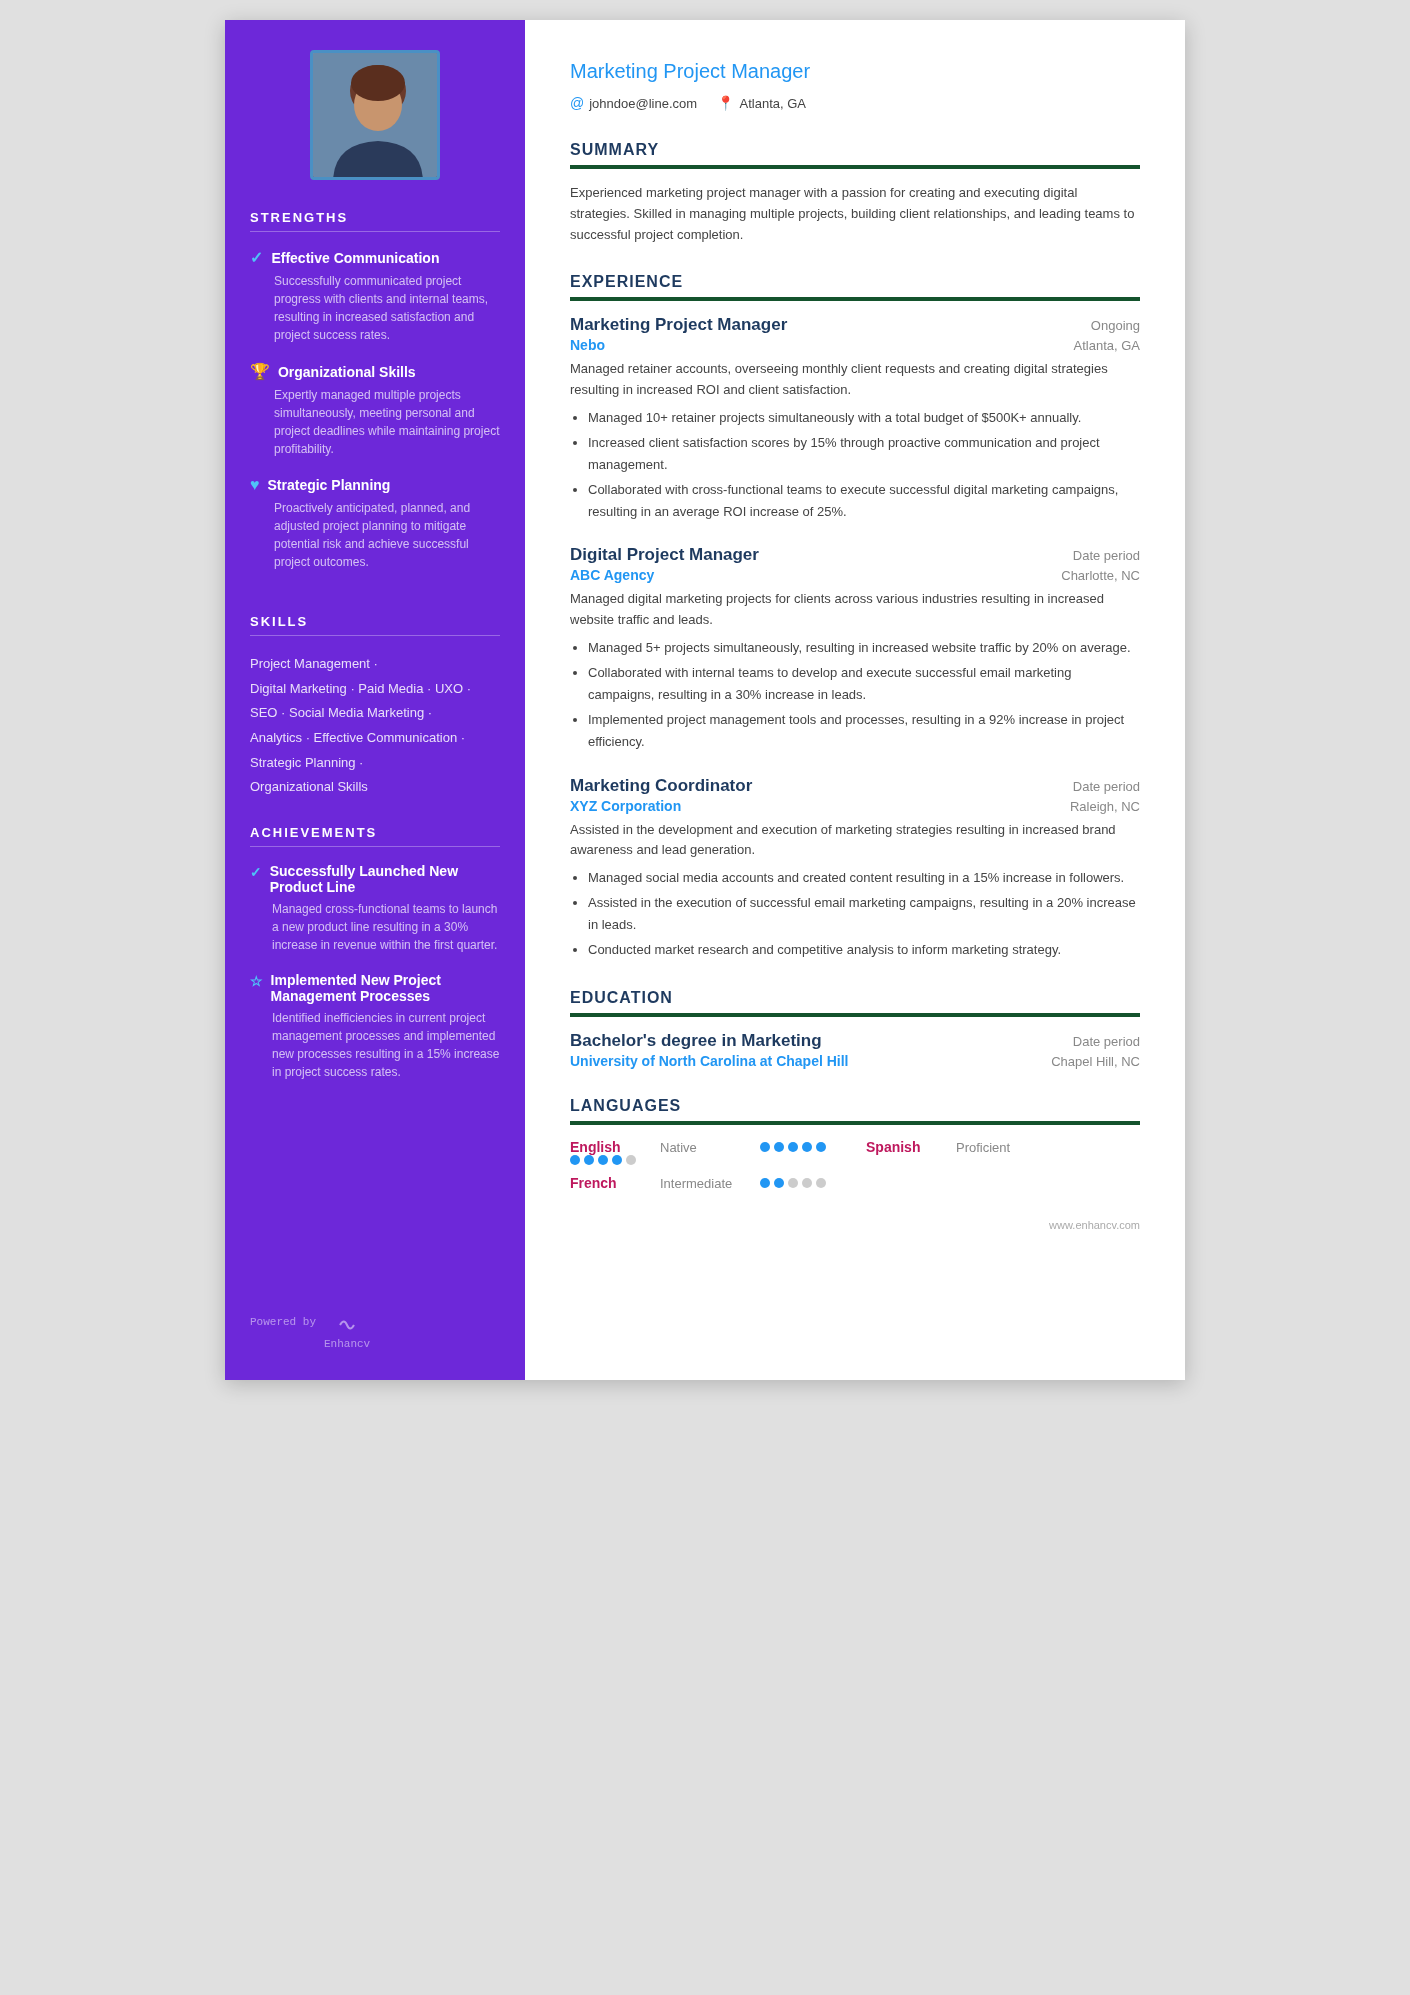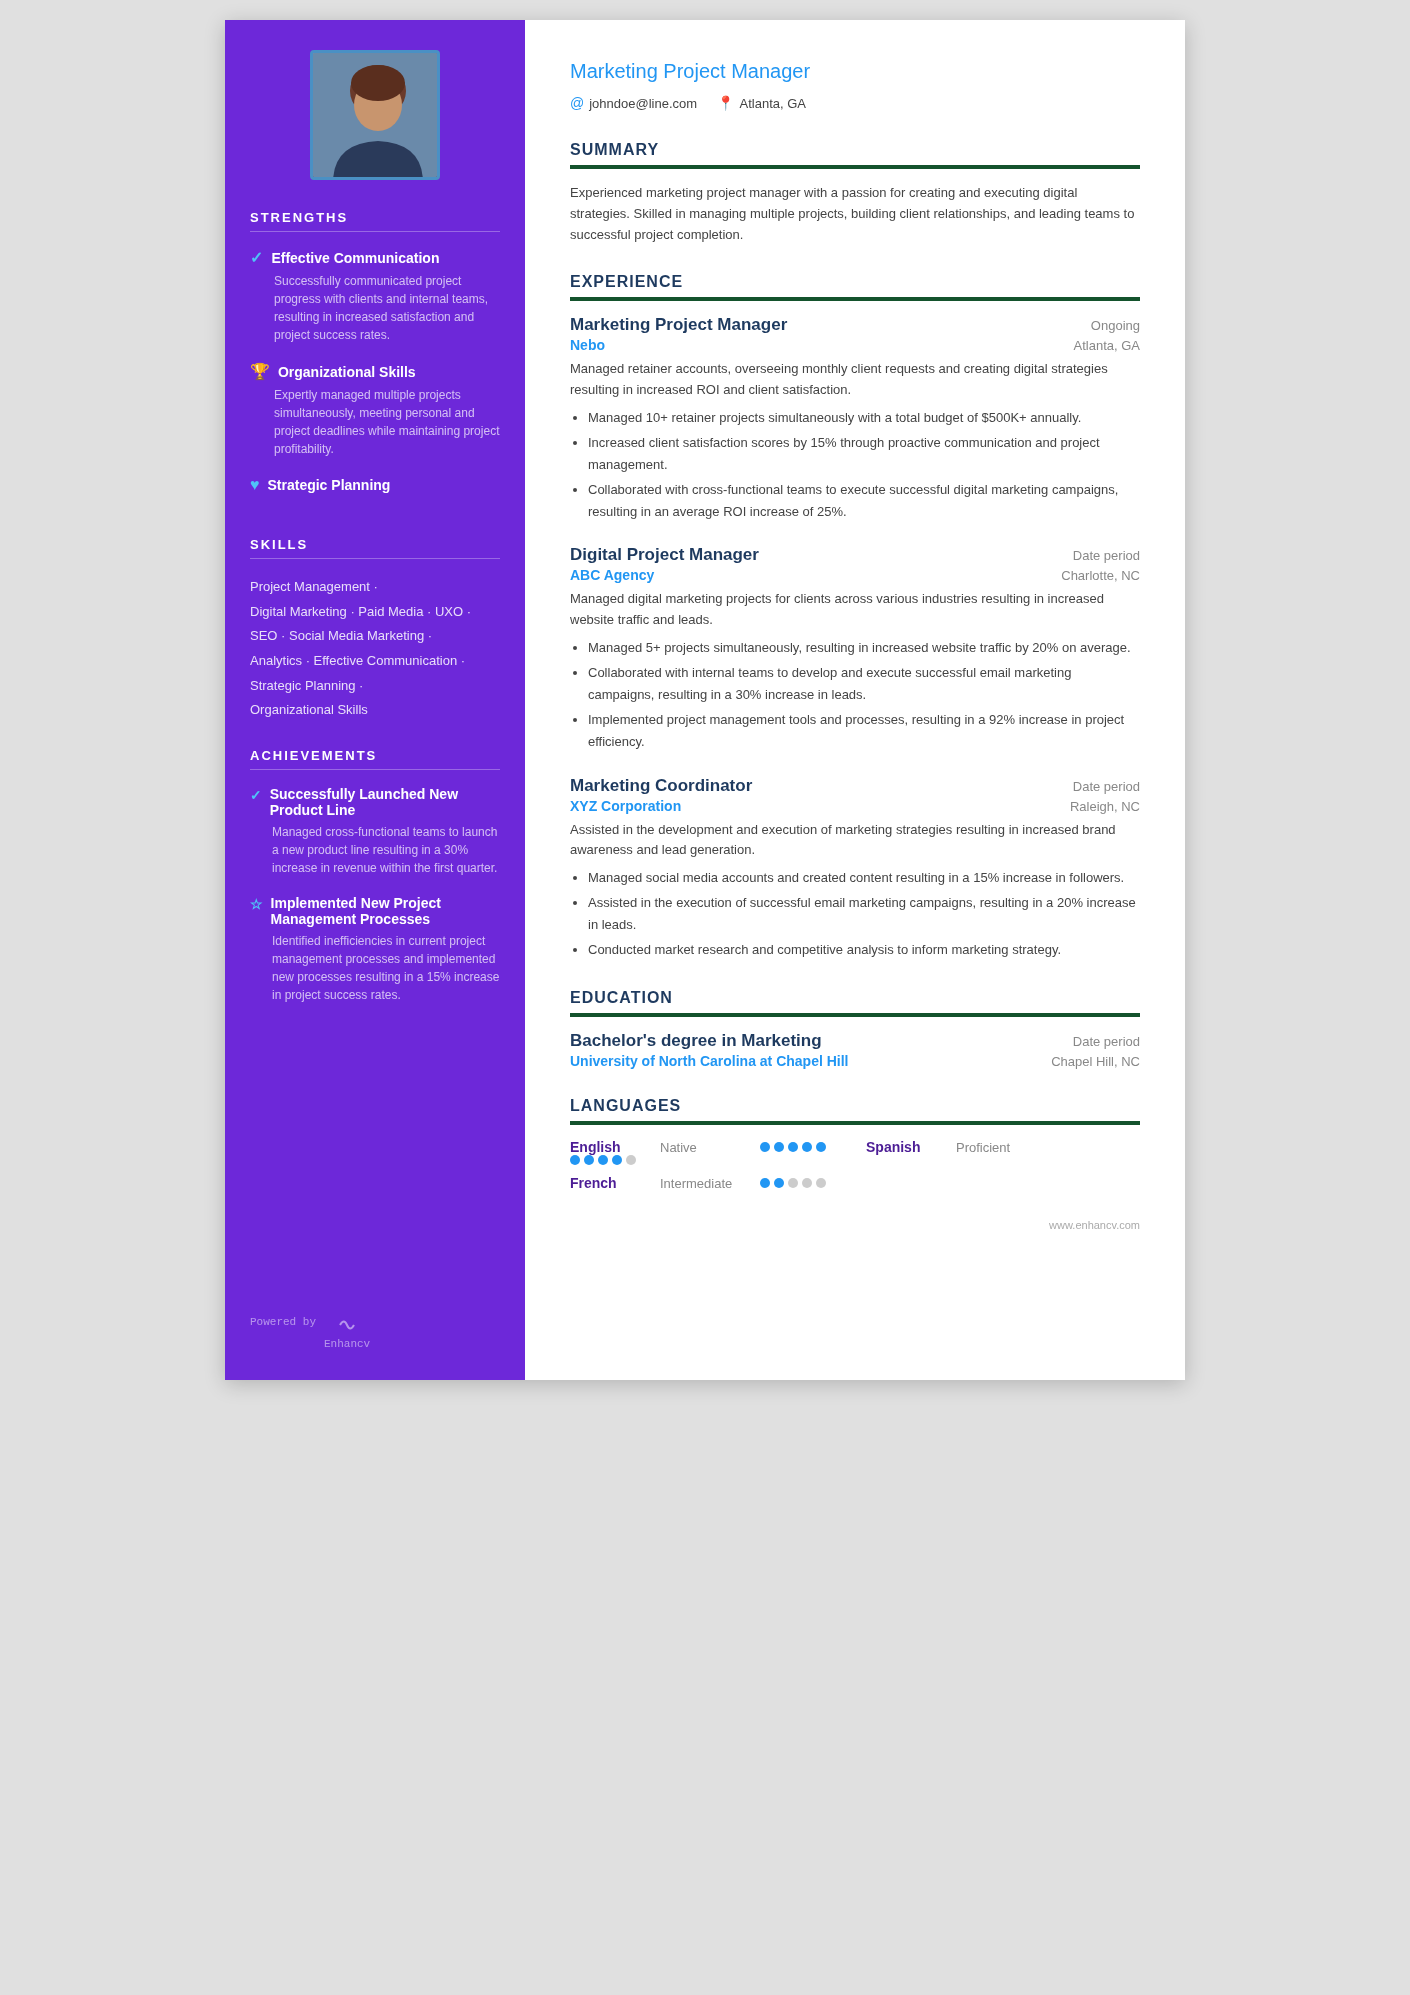--- a/index.html
+++ b/index.html
@@ -241,21 +241,21 @@
     .lang-row {
       display: flex;
       align-items: center;
       gap: 0;
       margin-bottom: 10px;
       flex-wrap: wrap;
     }
     .lang-name {
       font-size: 14px;
       font-weight: 700;
-      color: #4c1d95;
+      color: #be185d;
       width: 90px;
     }
     .lang-level {
       font-size: 13px;
       color: #888;
       width: 100px;
     }
     .lang-dots {
       display: flex;
       gap: 4px;
@@ -318,20 +318,21 @@
           <span>Organizational Skills</span>
         </div>
         <div class="strength-desc">Expertly managed multiple projects simultaneously, meeting personal and project deadlines while maintaining project profitability.</div>
       </div>
 
       <div class="strength-item">
         <div class="strength-title">
           <span class="strength-icon">♥</span>
           <span>Strategic Planning</span>
         </div>
+        <div class="strength-desc">Proactively anticipated, planned, and adjusted project planning to mitigate potential risk and achieve successful project outcomes.</div>
       </div>
     </div>
 
     <div class="sidebar-section">
       <div class="sidebar-section-title">SKILLS</div>
       <div class="skills-list">
         <div>Project Management ·</div>
         <div>Digital Marketing · Paid Media · UXO ·</div>
         <div>SEO · Social Media Marketing ·</div>
         <div>Analytics · Effective Communication ·</div>

